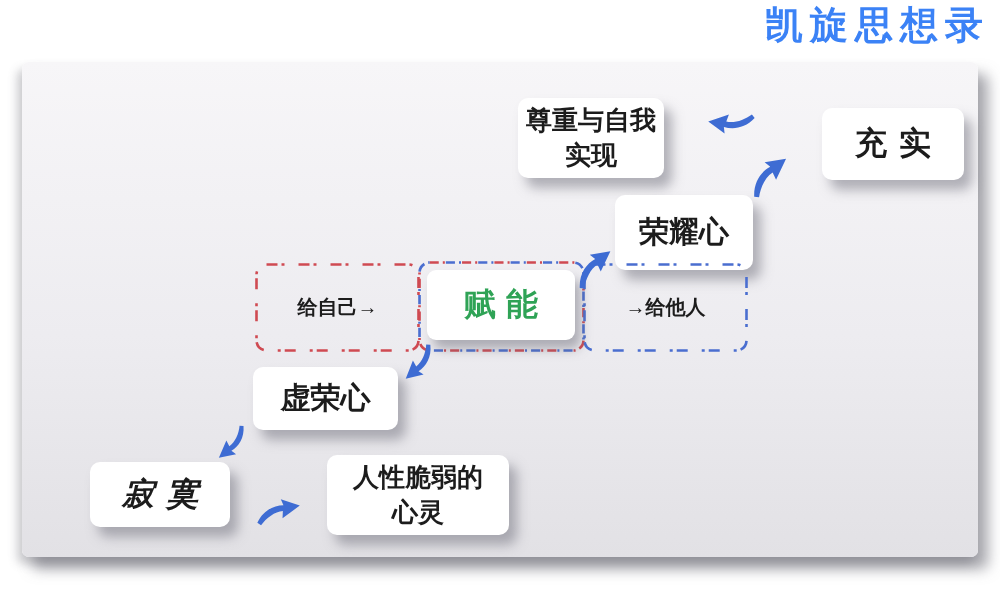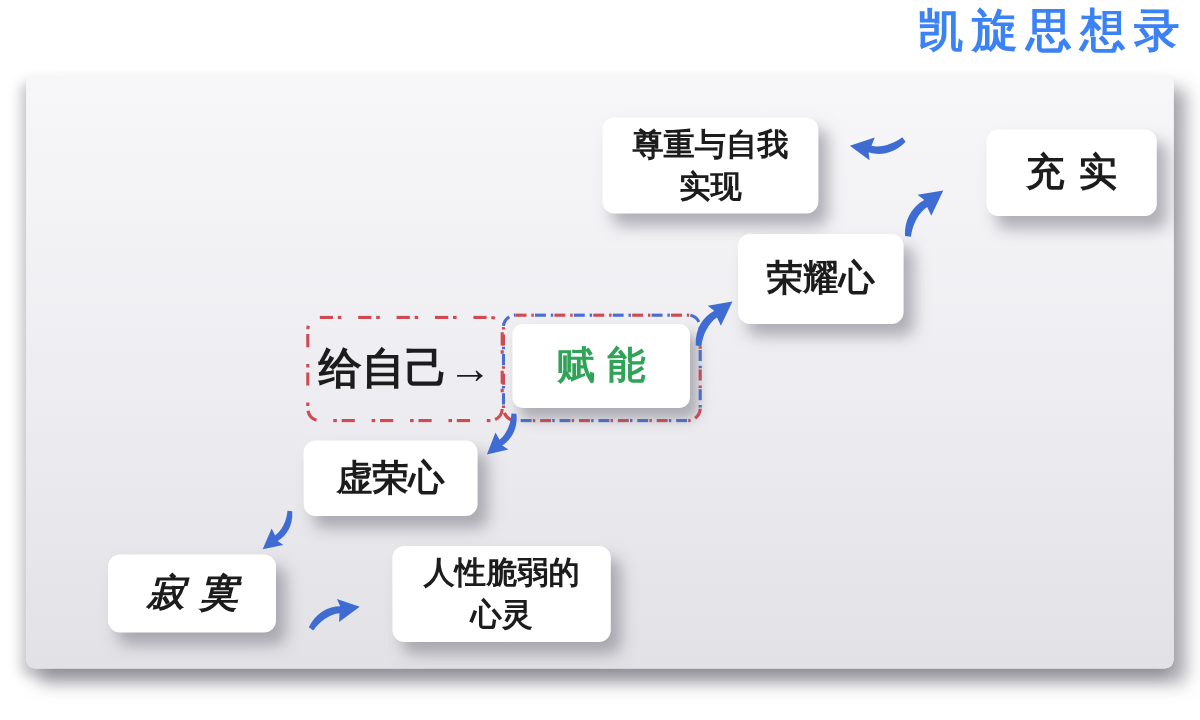--- a/index.html
+++ b/index.html
@@ -16,21 +16,21 @@
   .node{position:absolute;background:#ffffff;border-radius:10px;
         box-shadow:8px 10px 12px rgba(110,110,122,.50);
         display:flex;align-items:center;justify-content:center;
         color:var(--text-black,#1c1c1c);font-weight:900;text-align:center;}
   .two-line{white-space:pre-line;font-size:26px;line-height:1.35;}
   .big{font-size:30px;}
   .spaced{font-size:32px;letter-spacing:12px;text-indent:12px;}
 
   .dashed-box{position:absolute;display:flex;align-items:center;justify-content:center;}
   .dashed-box svg.frame{position:absolute;left:0;top:0;width:100%;height:100%;}
-  .dash-label{position:relative;font-size:36px;font-weight:900;color:var(--text-black,#1c1c1c);z-index:2;}
+  .dash-label{position:relative;font-size:20px;font-weight:900;color:var(--text-black,#1c1c1c);z-index:2;}
 
   .empower-box{position:absolute;background:#ffffff;border-radius:9px;
         box-shadow:6px 9px 11px rgba(110,110,122,.5);
         display:flex;align-items:center;justify-content:center;}
   .empower-label{font-size:32px;font-weight:900;letter-spacing:10px;text-indent:10px;
         color:var(--empower-green,#2fa356);}
 
   .arrow{position:absolute;overflow:visible;fill:var(--arrow-blue,#3e6cd3);z-index:5;}
 
   .stroke-red{stroke:var(--dash-red,#cf4a52);}
@@ -44,41 +44,47 @@
   <svg width="0" height="0" style="position:absolute" aria-hidden="true">
     <defs>
       <path id="swoosh" d="M 2 26 C 12 12, 26 8, 38 10 L 36 2 L 58 14 L 34 26 L 36 17 C 26 16, 14 22, 6 30 Z"></path>
     </defs>
   </svg>
 
   <div class="title">凯旋思想录</div>
 
   <div class="panel">
 
-    <div class="node two-line" style="left:480px;top:36px;width:180px;height:80px;">尊重与自我
+    <div class="node two-line" style="left:496px;top:36px;width:146px;height:80px;">尊重与自我
 实现</div>
 
     <div class="node spaced" style="left:800px;top:46px;width:142px;height:72px;">充实</div>
 
     <div class="node big" style="left:593px;top:133px;width:138px;height:75px;">荣耀心</div>
 
     <div class="dashed-box" style="left:233px;top:201px;width:165px;height:89px;">
       <svg class="frame" viewBox="0 0 165 89" preserveAspectRatio="none">
         <rect class="stroke-red" x="1.5" y="1.5" width="162" height="86" rx="10" fill="none" stroke-width="2.6" stroke-dasharray="11 4 3 14"></rect>
       </svg>
       <span class="dash-label">给自己→</span>
     </div>
 
     <div class="dashed-box" style="left:396px;top:199px;width:167px;height:91px;">
       <svg class="frame" viewBox="0 0 165 89" preserveAspectRatio="none">
         <rect class="stroke-red" x="1.5" y="1.5" width="162" height="86" rx="10" fill="none" stroke-width="2.6" stroke-dasharray="9 4 2 17"></rect>
         <rect class="stroke-blue" x="1.5" y="1.5" width="162" height="86" rx="10" fill="none" stroke-width="2.6" stroke-dasharray="9 4 2 17" stroke-dashoffset="16"></rect>
       </svg>
     </div>
 
+    <div class="dashed-box" style="left:561px;top:201px;width:165px;height:89px;">
+      <svg class="frame" viewBox="0 0 165 89" preserveAspectRatio="none">
+        <rect class="stroke-blue" x="1.5" y="1.5" width="162" height="86" rx="10" fill="none" stroke-width="2.6" stroke-dasharray="11 4 3 14"></rect>
+      </svg>
+      <span class="dash-label">→给他人</span>
+    </div>
 
     <div class="empower-box" style="left:405px;top:208px;width:148px;height:70px;text-align:center;">
       <span class="empower-label">赋能</span>
     </div>
 
     <div class="node big" style="left:231px;top:305px;width:145px;height:63px;">虚荣心</div>
 
     <div class="node spaced" style="left:68px;top:400px;width:140px;height:65px;font-style:italic;">寂寞</div>
 
     <div class="node two-line" style="left:305px;top:393px;width:182px;height:80px;">人性脆弱的

